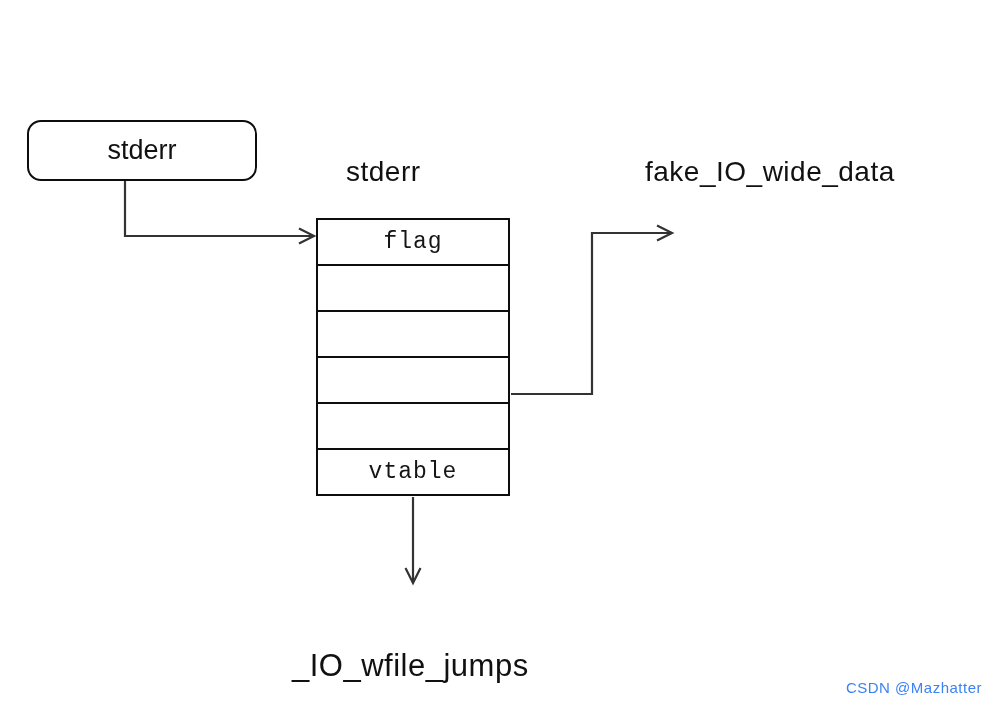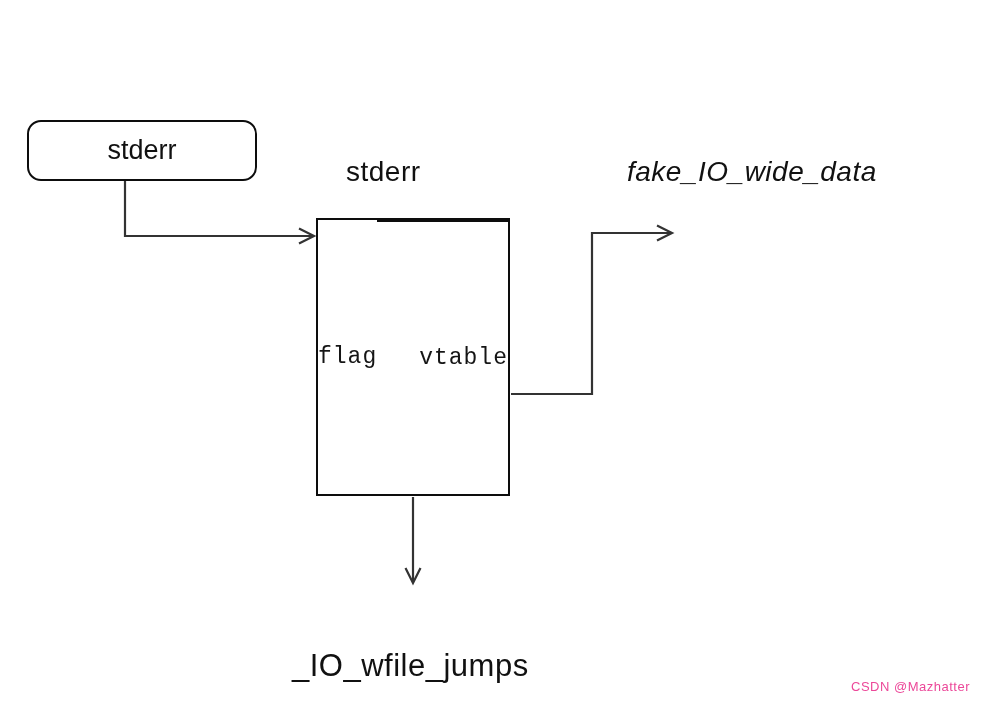--- a/index.html
+++ b/index.html
@@ -29,52 +29,52 @@
     box-sizing: border-box;
     display: flex; align-items: center; justify-content: center;
     background: #ffffff;
   }
   .pointer-box span { font-size: 27px; }
   .struct-table {
     position: absolute;
     box-sizing: border-box;
     border: 2px solid #0d0d0d;
     display: flex;
-    flex-direction: row;
+    flex-direction: column;
     background: #ffffff;
   }
   .struct-table .row {
     flex: 1 1 0;
     display: flex;
     align-items: center;
     justify-content: center;
     border-top: 2px solid #0d0d0d;
     font-family: "Liberation Mono", monospace;
     font-size: 23px;
     letter-spacing: 1px;
     color: #151515;
     white-space: nowrap;
   }
   .struct-table .row:first-child { border-top: none; }
   .stderr-table { left: 316px; top: 218px; width: 194px; height: 278px; }
   .fake-table   { left: 674px; top: 218px; width: 210px; height: 277px; }
   .title-io-list-all   { left: 54px;  top: 71px; }
   .title-stderr-table  { left: 346px; top: 156px; }
-  .title-fake-table    { left: 627px; top: 156px; font-style: italic; }
+  .title-fake-table    { left: 645px; top: 156px; }
   .title-wfile-jumps   { left: 292px; top: 600px; font-size: 31px; margin-top: 48px; }
   .connectors {
     position: absolute;
     left: 0; top: 0;
     pointer-events: none;
   }
   .watermark {
     position: absolute;
-    right: 16px; top: 679px;
-    font-size: 13px;
-    color: #ec4899;
+    right: 4px; top: 679px;
+    font-size: 15px;
+    color: #3b82f6;
     letter-spacing: 0.5px;
   }
 </style>
 </head>
 <body>
 
 <div class="canvas">
 
 
   <div class="pointer-box">

